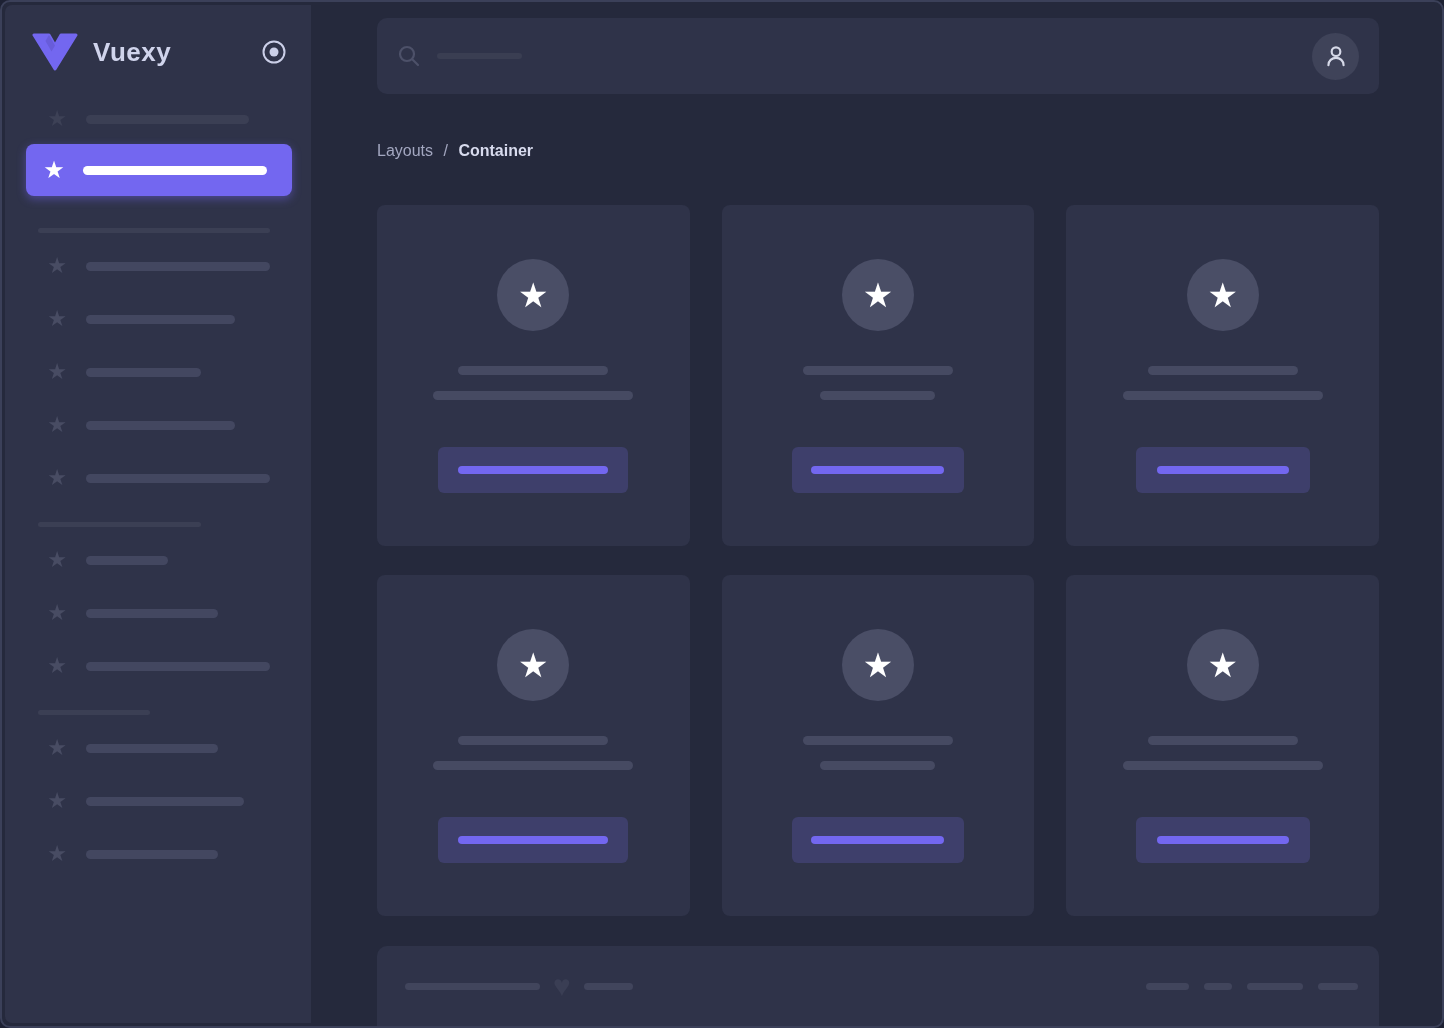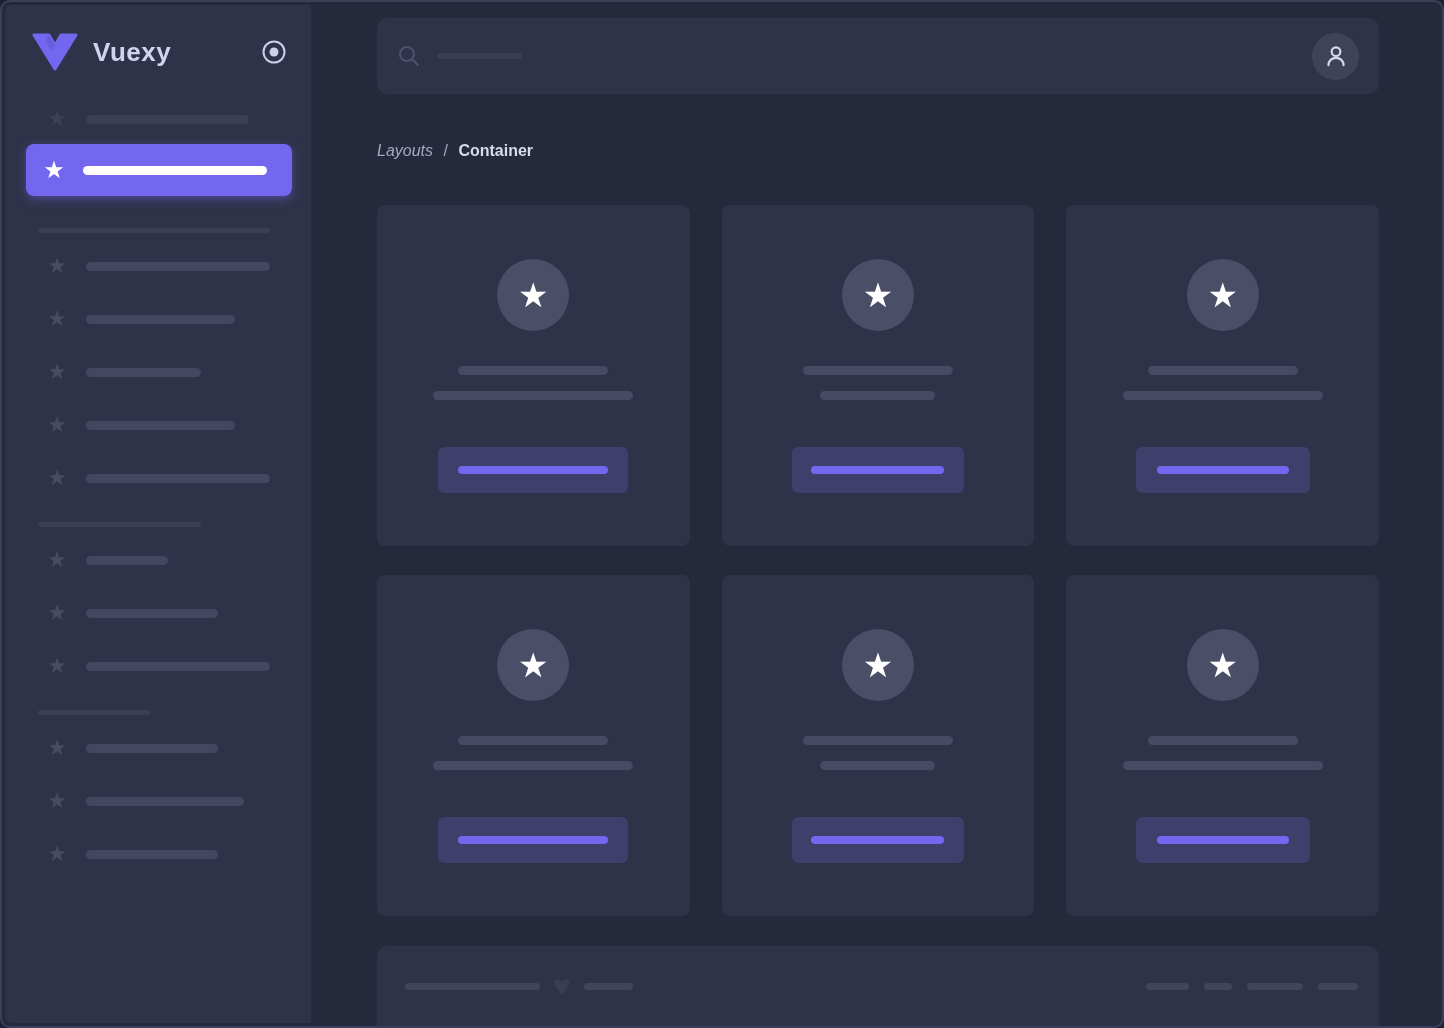--- a/index.html
+++ b/index.html
@@ -27,21 +27,21 @@
   .nav-divider{height:5px;border-radius:3px;background:#3b3f54;margin:32px 0 21px 33px;}
   
   .main{flex:1;min-width:0;padding:13px 60px 0 66px;box-sizing:border-box;}
   .topbar{height:76px;background:#2f3349;border-radius:10px;display:flex;align-items:center;
     padding:0 20px;box-sizing:border-box;}
   .search-zone{display:flex;align-items:center;flex:1;height:100%;cursor:text;}
   .search-bar{height:6px;border-radius:3px;background:#3a3e52;margin-left:16px;}
   .avatar{width:47px;height:47px;border-radius:50%;background:#3f4359;margin-left:auto;
     display:flex;align-items:center;justify-content:center;cursor:pointer;}
   .breadcrumb{margin-top:45px;font-size:16px;line-height:24px;color:#a3a7c0;}
-  .breadcrumb .crumb-link{cursor:pointer;font-style:italic;}
+  .breadcrumb .crumb-link{cursor:pointer;}
   .breadcrumb .sep{margin:0 6px;}
   .breadcrumb .current{color:#d8dbee;font-weight:700;}
   .grid{margin-top:42px;display:grid;grid-template-columns:repeat(3,1fr);gap:29px 32px;}
   .card{height:341px;background:#2f3349;border-radius:8px;overflow:hidden;}
   .badge-circle{width:72px;height:72px;border-radius:50%;background:#4a4e66;margin:54px auto 0;
     display:flex;align-items:center;justify-content:center;}
   .badge-circle .star{color:#ffffff;font-size:34px;line-height:34px;}
   .card .line{height:9px;border-radius:5px;background:#464a62;margin-left:auto;margin-right:auto;}
   .card .line1{margin-top:35px;}
   .card .line2{margin-top:16px;}

